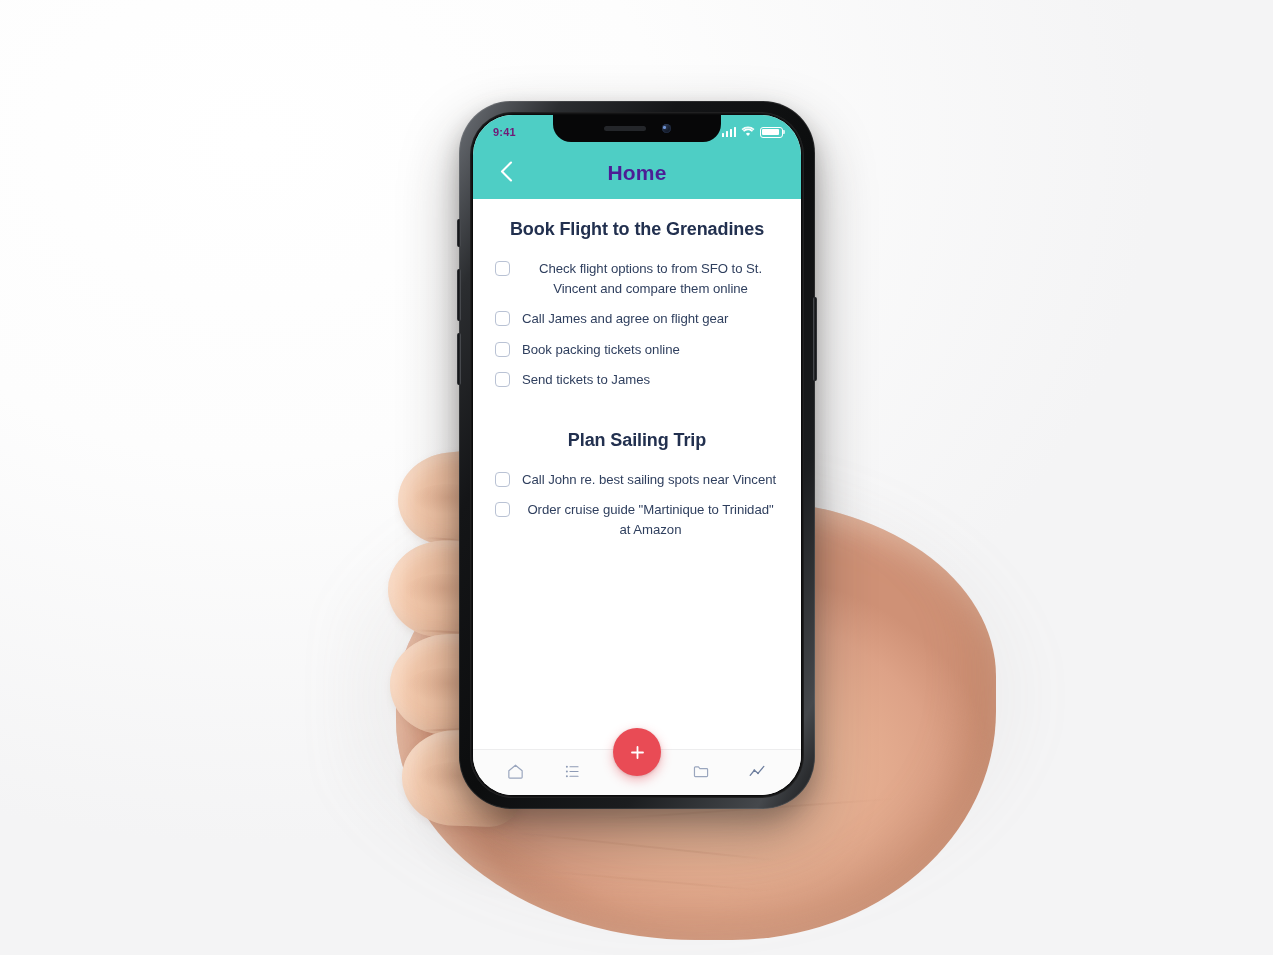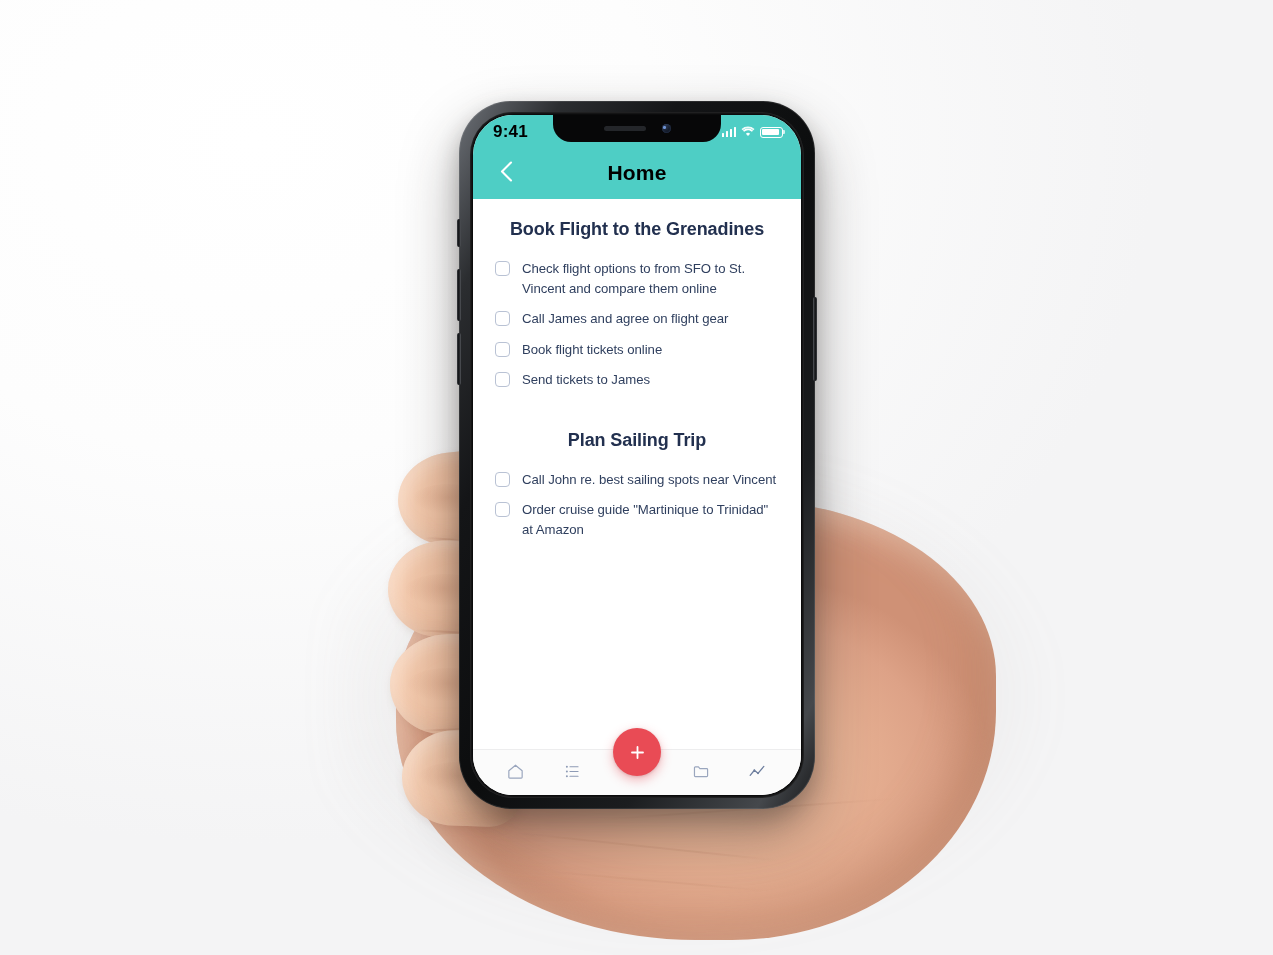--- a/index.html
+++ b/index.html
@@ -128,21 +128,21 @@
     content:""; position:absolute; left:1.5px; top:2px;
     width:2.5px; height:2.5px; border-radius:50%;
     background:rgba(120,160,230,0.9);
   }
 
   
   #header { background:#4ecec5; flex:0 0 auto; }
   #status-bar {
     height:31px; padding:0 18px 0 20px;
     display:flex; align-items:center; justify-content:space-between;
-    color:#000000; font-size:17px; font-weight:bold; letter-spacing:.2px;
+    color:#701a75; font-size:11px; font-weight:bold; letter-spacing:.2px;
   }
   #status-time { padding-top:3px; }
   #status-icons { display:flex; align-items:center; gap:5px; padding-top:3px; }
 
   .sig-bars { display:flex; align-items:flex-end; gap:1.5px; height:10px; }
   .sig-bars i { display:block; width:2.5px; background:#fff; border-radius:.6px; }
   .sig-bars i:nth-child(1){height:4px}
   .sig-bars i:nth-child(2){height:6px}
   .sig-bars i:nth-child(3){height:8px}
   .sig-bars i:nth-child(4){height:10px}
@@ -159,38 +159,38 @@
 
   #nav-header {
     height:53px; display:flex; align-items:center; position:relative; padding:0 16px;
   }
   #back-button {
     width:34px; height:34px; display:flex; align-items:center; justify-content:center;
     cursor:pointer; background:none; border:none;
   }
   #page-title {
     position:absolute; left:0; right:0; text-align:center;
-    color:#000000; font-size:21px; font-weight:bold; letter-spacing:.2px;
+    color:#4c1d95; font-size:21px; font-weight:bold; letter-spacing:.2px;
     pointer-events:none;
   }
 
   
   #content {
     flex:1 1 auto; background:#fff; overflow:hidden;
     padding:20px 22px 0 22px;
   }
   .section { margin-bottom:4px; }
   .section + .section { margin-top:34px; }
   .section-title {
     font-size:18px; font-weight:bold; color:#22304f;
     letter-spacing:-.1px; margin-bottom:14px;text-align:center;
   }
   .task-row {
     display:flex; align-items:flex-start; gap:12px;
-    padding:5px 0 6px 0; cursor:pointer;
+    padding:5px 0 6px 0; cursor:pointer;text-align:center;
   }
   .checkbox {
     flex:0 0 auto; width:15px; height:15px; margin-top:2px;
     border:1.6px solid #b9c2d4; border-radius:4px; background:#fff;
   }
   .task-text {
     font-size:13.2px; line-height:19.5px; color:#2f3f5e; letter-spacing:-.05px;
   }
 
   
@@ -300,21 +300,21 @@
           <div class="task-row">
             <span class="checkbox"></span>
             <span class="task-text">Check flight options to from SFO to St. Vincent and compare them online</span>
           </div>
           <div class="task-row">
             <span class="checkbox"></span>
             <span class="task-text">Call James and agree on flight gear</span>
           </div>
           <div class="task-row">
             <span class="checkbox"></span>
-            <span class="task-text">Book flight tickets online</span>
+            <span class="task-text">Book packing tickets online</span>
           </div>
           <div class="task-row">
             <span class="checkbox"></span>
             <span class="task-text">Send tickets to James</span>
           </div>
         </div>
 
         <div class="section">
           <div class="section-title">Plan Sailing Trip</div>
 

